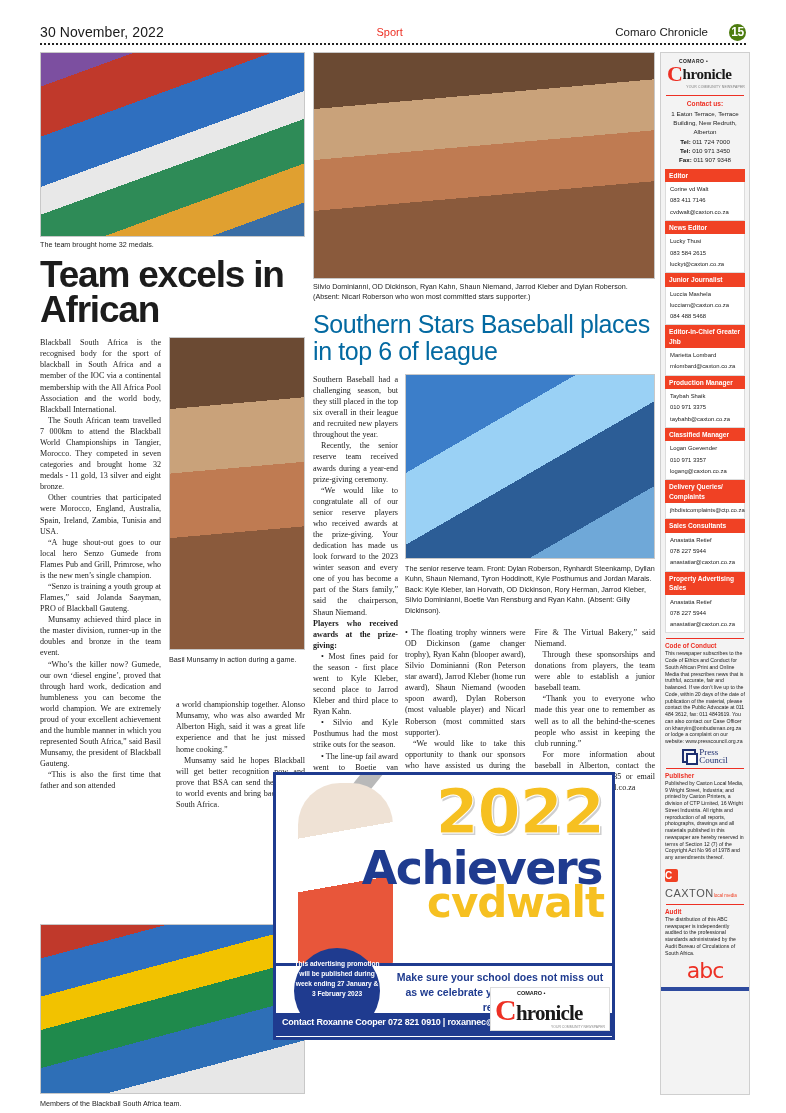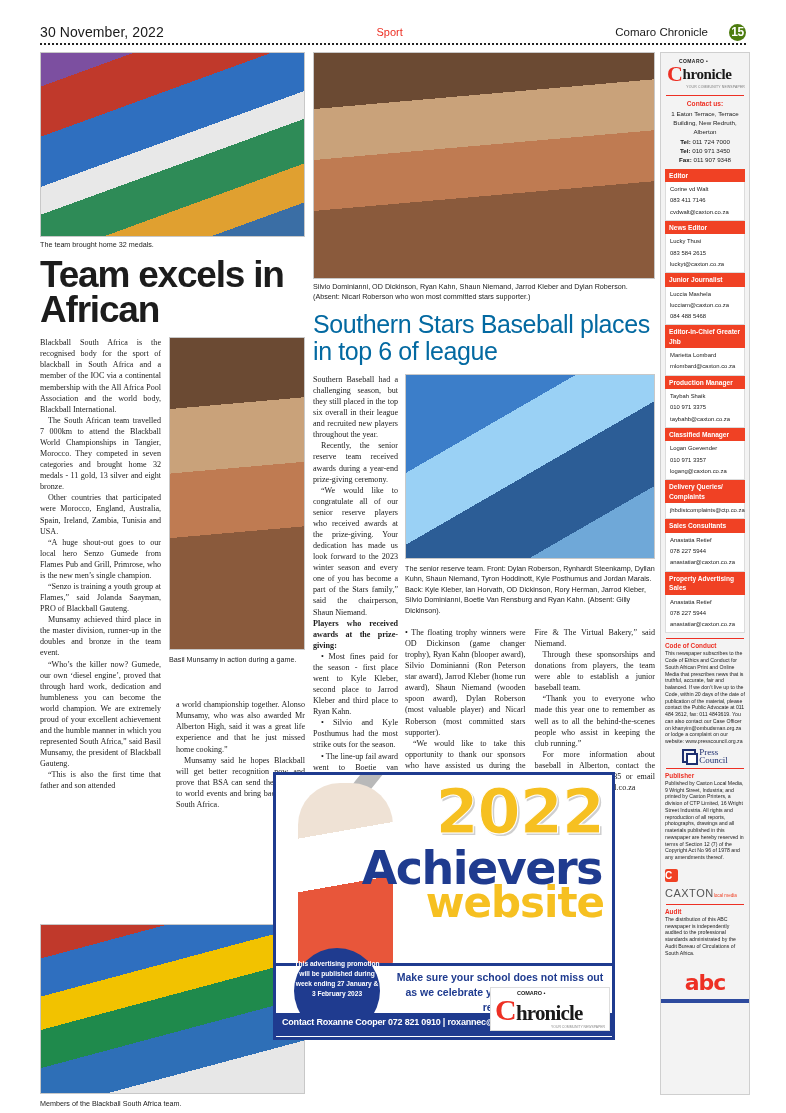--- a/index.html
+++ b/index.html
@@ -109,22 +109,22 @@
 
   .caxton-logo { text-align:center; margin:4px 0 2px 0; }
   .cax-c {
     display:inline-block; width:13px; height:13px; background:#f04124; color:#fff;
     font-weight:bold; font-size:10px; line-height:13px; border-radius:2px;
   }
   .cax-word { font-size:11px; color:#555; letter-spacing:.5px; }
   .cax-sub { font-size:4.6px; color:#f04124; }
 
   .abc-logo {
-    text-align:center; color:#ed3024; font-weight:bold; font-size:22px;
-    font-family:"DejaVu Sans", sans-serif; letter-spacing:-1px; margin-top:14px;
+    text-align:center; color:#ed3024; font-weight:normal; font-size:22px;
+    font-family:"DejaVu Sans", sans-serif; letter-spacing:-1px; margin-top:2px;
   }
   .sb-bottom-bar { height:4px; background:#2d4a9e; margin:4px 0 0 0; }
 
   
   .ad {
     position:absolute; left:273px; top:772px; width:342px; height:268px;
     border:3px solid #1f3b8f; background:#fff; overflow:hidden;
   }
   .ad-top { position:relative; height:188px; background:#fff; overflow:hidden; }
   .ad-check {
@@ -270,21 +270,21 @@
     </div>
   </div>
 </div>
 
 <div class="ad">
   <div class="ad-top">
     <div class="ad-check">✓</div>
     <div class="ad-girl"></div>
     <div class="ad-2022">2022</div>
     <div class="ad-ach">Achievers</div>
-    <div class="ad-res">website</div>
+    <div class="ad-res">cvdwalt</div>
   </div>
   <div class="ad-mid">
     <div class="ad-ring"></div>
     <div class="ad-bubble">This advertising promotion will be published during week ending 27 January &amp; 3 February 2023</div>
     <div class="ad-msg">Make sure your school does not miss out as we celebrate your... 2022 achievers results</div>
   </div>
   <div class="ad-bottom">
     <div class="ad-contact">Contact Roxanne Cooper 072 821 0910 | roxannec@caxton.co.za</div>
     <div class="ad-chronicle">
       <div class="c1">COMARO •</div>

